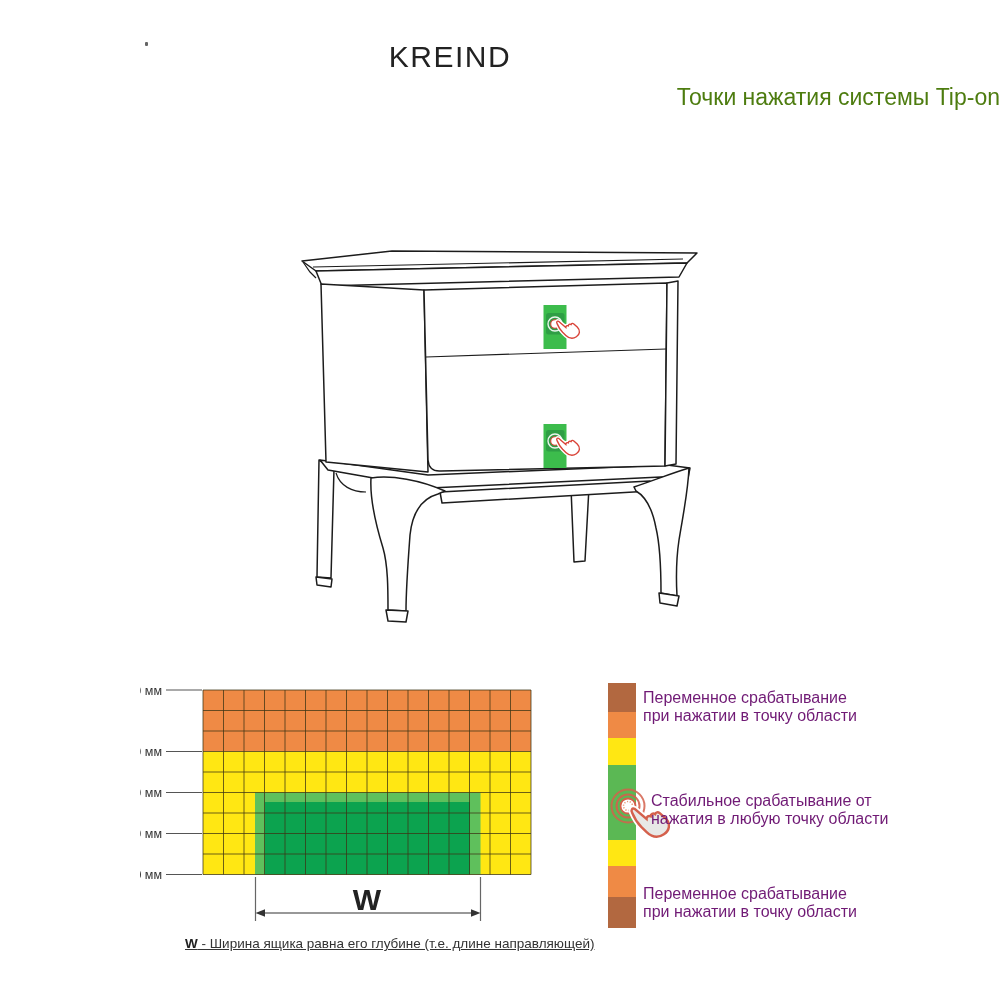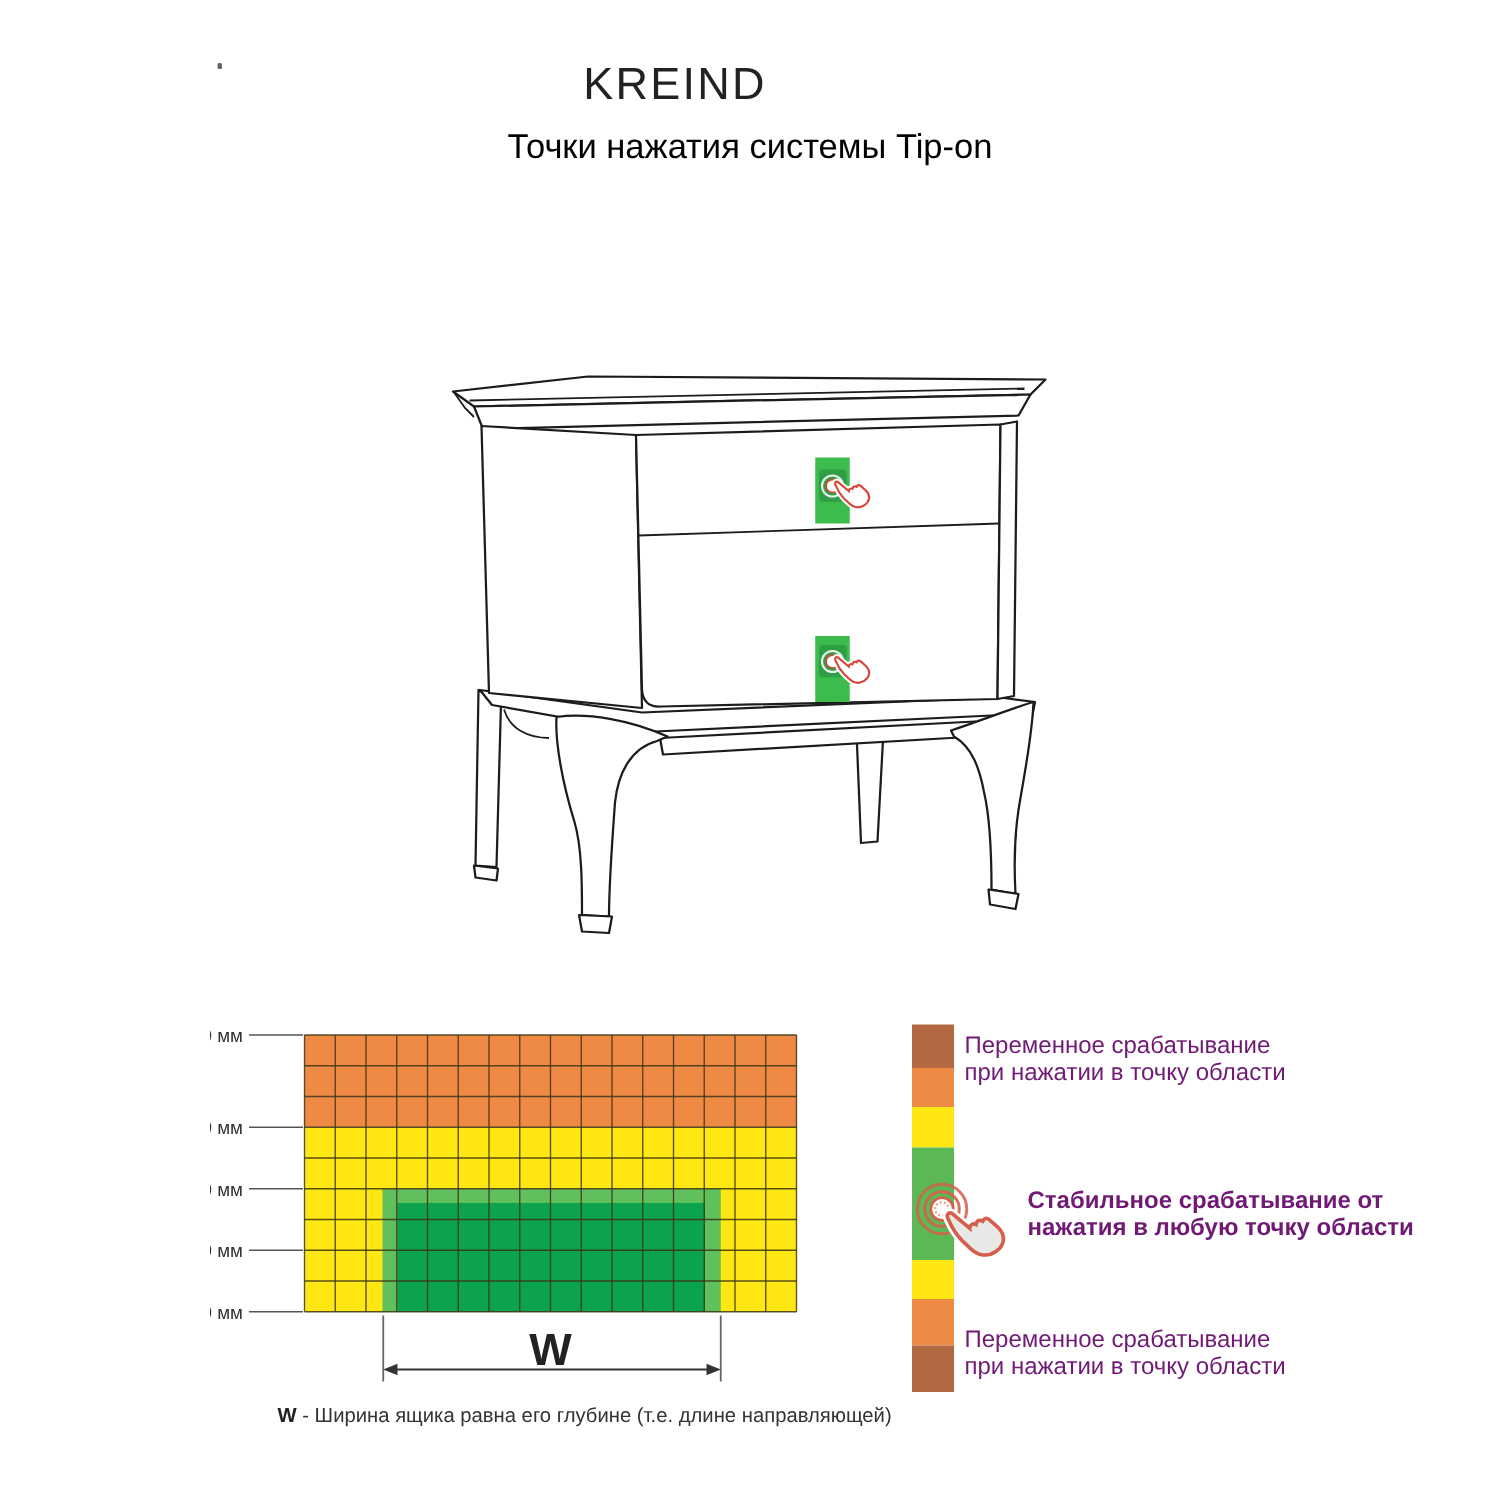--- a/index.html
+++ b/index.html
@@ -7,31 +7,31 @@
     width:1000px;height:1000px;background:#ffffff;position:relative;
     font-family:"Liberation Sans", sans-serif;color:#1c1c1c;overflow:hidden;
   }
   .abs{position:absolute;}
   
   .brand{
     left:0;top:40px;width:900px;text-align:center;
     font-size:30px;letter-spacing:1.5px;color:#222;
   }
   .subtitle{
-    left:0;top:84px;width:1000px;text-align:center;
-    font-size:23px;color:#000000;
+    left:0;top:84px;width:1000px;text-align:right;
+    font-size:23px;color:#4d7c0f;
   }
   .intro{
     left:253px;top:138px;width:520px;
     font-size:20.5px;line-height:28.5px;color:#222;
   }
   .speck{left:145px;top:42px;width:3px;height:4px;background:#4a4a4a;border-radius:1px;opacity:.85;}
   
   .caption{
-    left:185px;top:936px;font-size:13.5px;color:#333;white-space:nowrap;
+    left:185px;top:936px;font-size:13.5px;color:#333;white-space:nowrap;text-decoration:underline;
   }
   .caption b{font-weight:bold;color:#222;}
   
   .legend-seg{left:608px;width:28px;}
   .seg-brown{background:#B26840;}
   .seg-orange{background:#EF8A45;}
   .seg-yellow{background:#FFE713;}
   .seg-green{background:#5BB854;}
   .legend-text{
     font-size:16px;line-height:17.5px;color:#701a75;white-space:nowrap;
@@ -171,20 +171,20 @@
       C17.6,13.6 18.9,14.3 19.2,16 L20,21.5
       C20.6,27.5 16.5,30.5 11.5,30 C6.5,29.5 3.4,26 2.8,20.5
       L2.2,15 C1.9,11 2.6,6.4 3.8,2.6 Z"></path>
   </g>
 </svg>
 
 <div class="abs legend-text" style="left:643px;top:689px;">
   <div>Переменное срабатывание</div>
   <div>при нажатии в точку области</div>
 </div>
-<div class="abs legend-text" style="left:685px;top:792px;font-weight:bold;">
+<div class="abs legend-text" style="left:651px;top:792px;">
   <div>Стабильное срабатывание от</div>
   <div>нажатия в любую точку области</div>
 </div>
 <div class="abs legend-text" style="left:643px;top:885px;">
   <div>Переменное срабатывание</div>
   <div>при нажатии в точку области</div>
 </div>
 
 </body></html>

